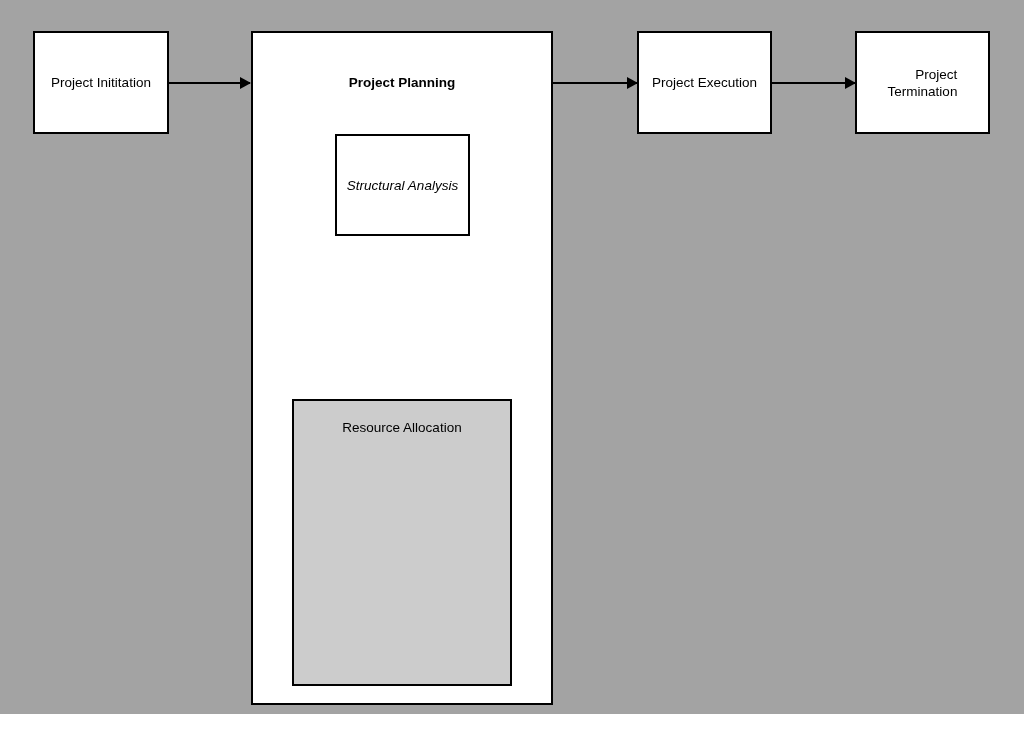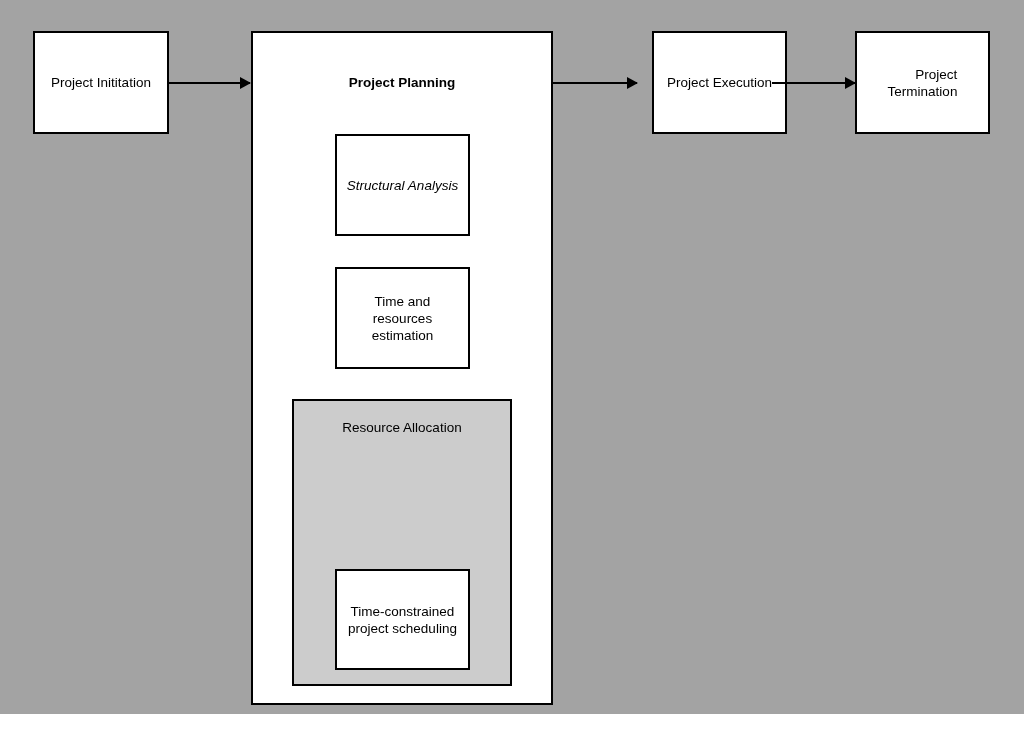--- a/index.html
+++ b/index.html
@@ -32,21 +32,21 @@
     line-height: 17px;
     color: #000000;
   }
   .node-label {
     display: block;
     white-space: pre-line;
     padding: 0 6px;
   }
   
   #node-initiation { left: 33px;  top: 31px; width: 136px; height: 103px; }
-  #node-execution  { left: 637px; top: 31px; width: 135px; height: 103px; margin-left: 15px; }
+  #node-execution  { left: 637px; top: 31px; width: 135px; height: 103px; }
   #node-termination{ left: 855px; top: 31px; width: 135px; height: 103px; text-align: right; }
 
   
   #node-planning {
     left: 251px; top: 31px; width: 302px; height: 674px;
     display: block;
   }
   #node-planning > .container-title {
     position: absolute;
     left: 0; right: 0;
@@ -112,35 +112,26 @@
   <div class="arrow" id="arrow-1"></div>
 
   <div class="node" id="node-planning">
     <span class="container-title">Project Planning</span>
   </div>
 
   <div class="node" id="node-structural">
     <span class="node-label">Structural Analysis</span>
   </div>
 
-  <div class="node" id="node-estimation">
-    <span class="node-label">Time and
-resources
-estimation</span>
-  </div>
 
   <div class="node" id="node-resource-allocation">
     <span class="container-title">Resource Allocation</span>
   </div>
 
 
-  <div class="node" id="node-scheduling">
-    <span class="node-label">Time-constrained
-project scheduling</span>
-  </div>
 
   <div class="arrow" id="arrow-2"></div>
 
   <div class="node" id="node-execution">
     <span class="node-label">Project Execution</span>
   </div>
 
   <div class="arrow" id="arrow-3"></div>
 
   <div class="node" id="node-termination">

